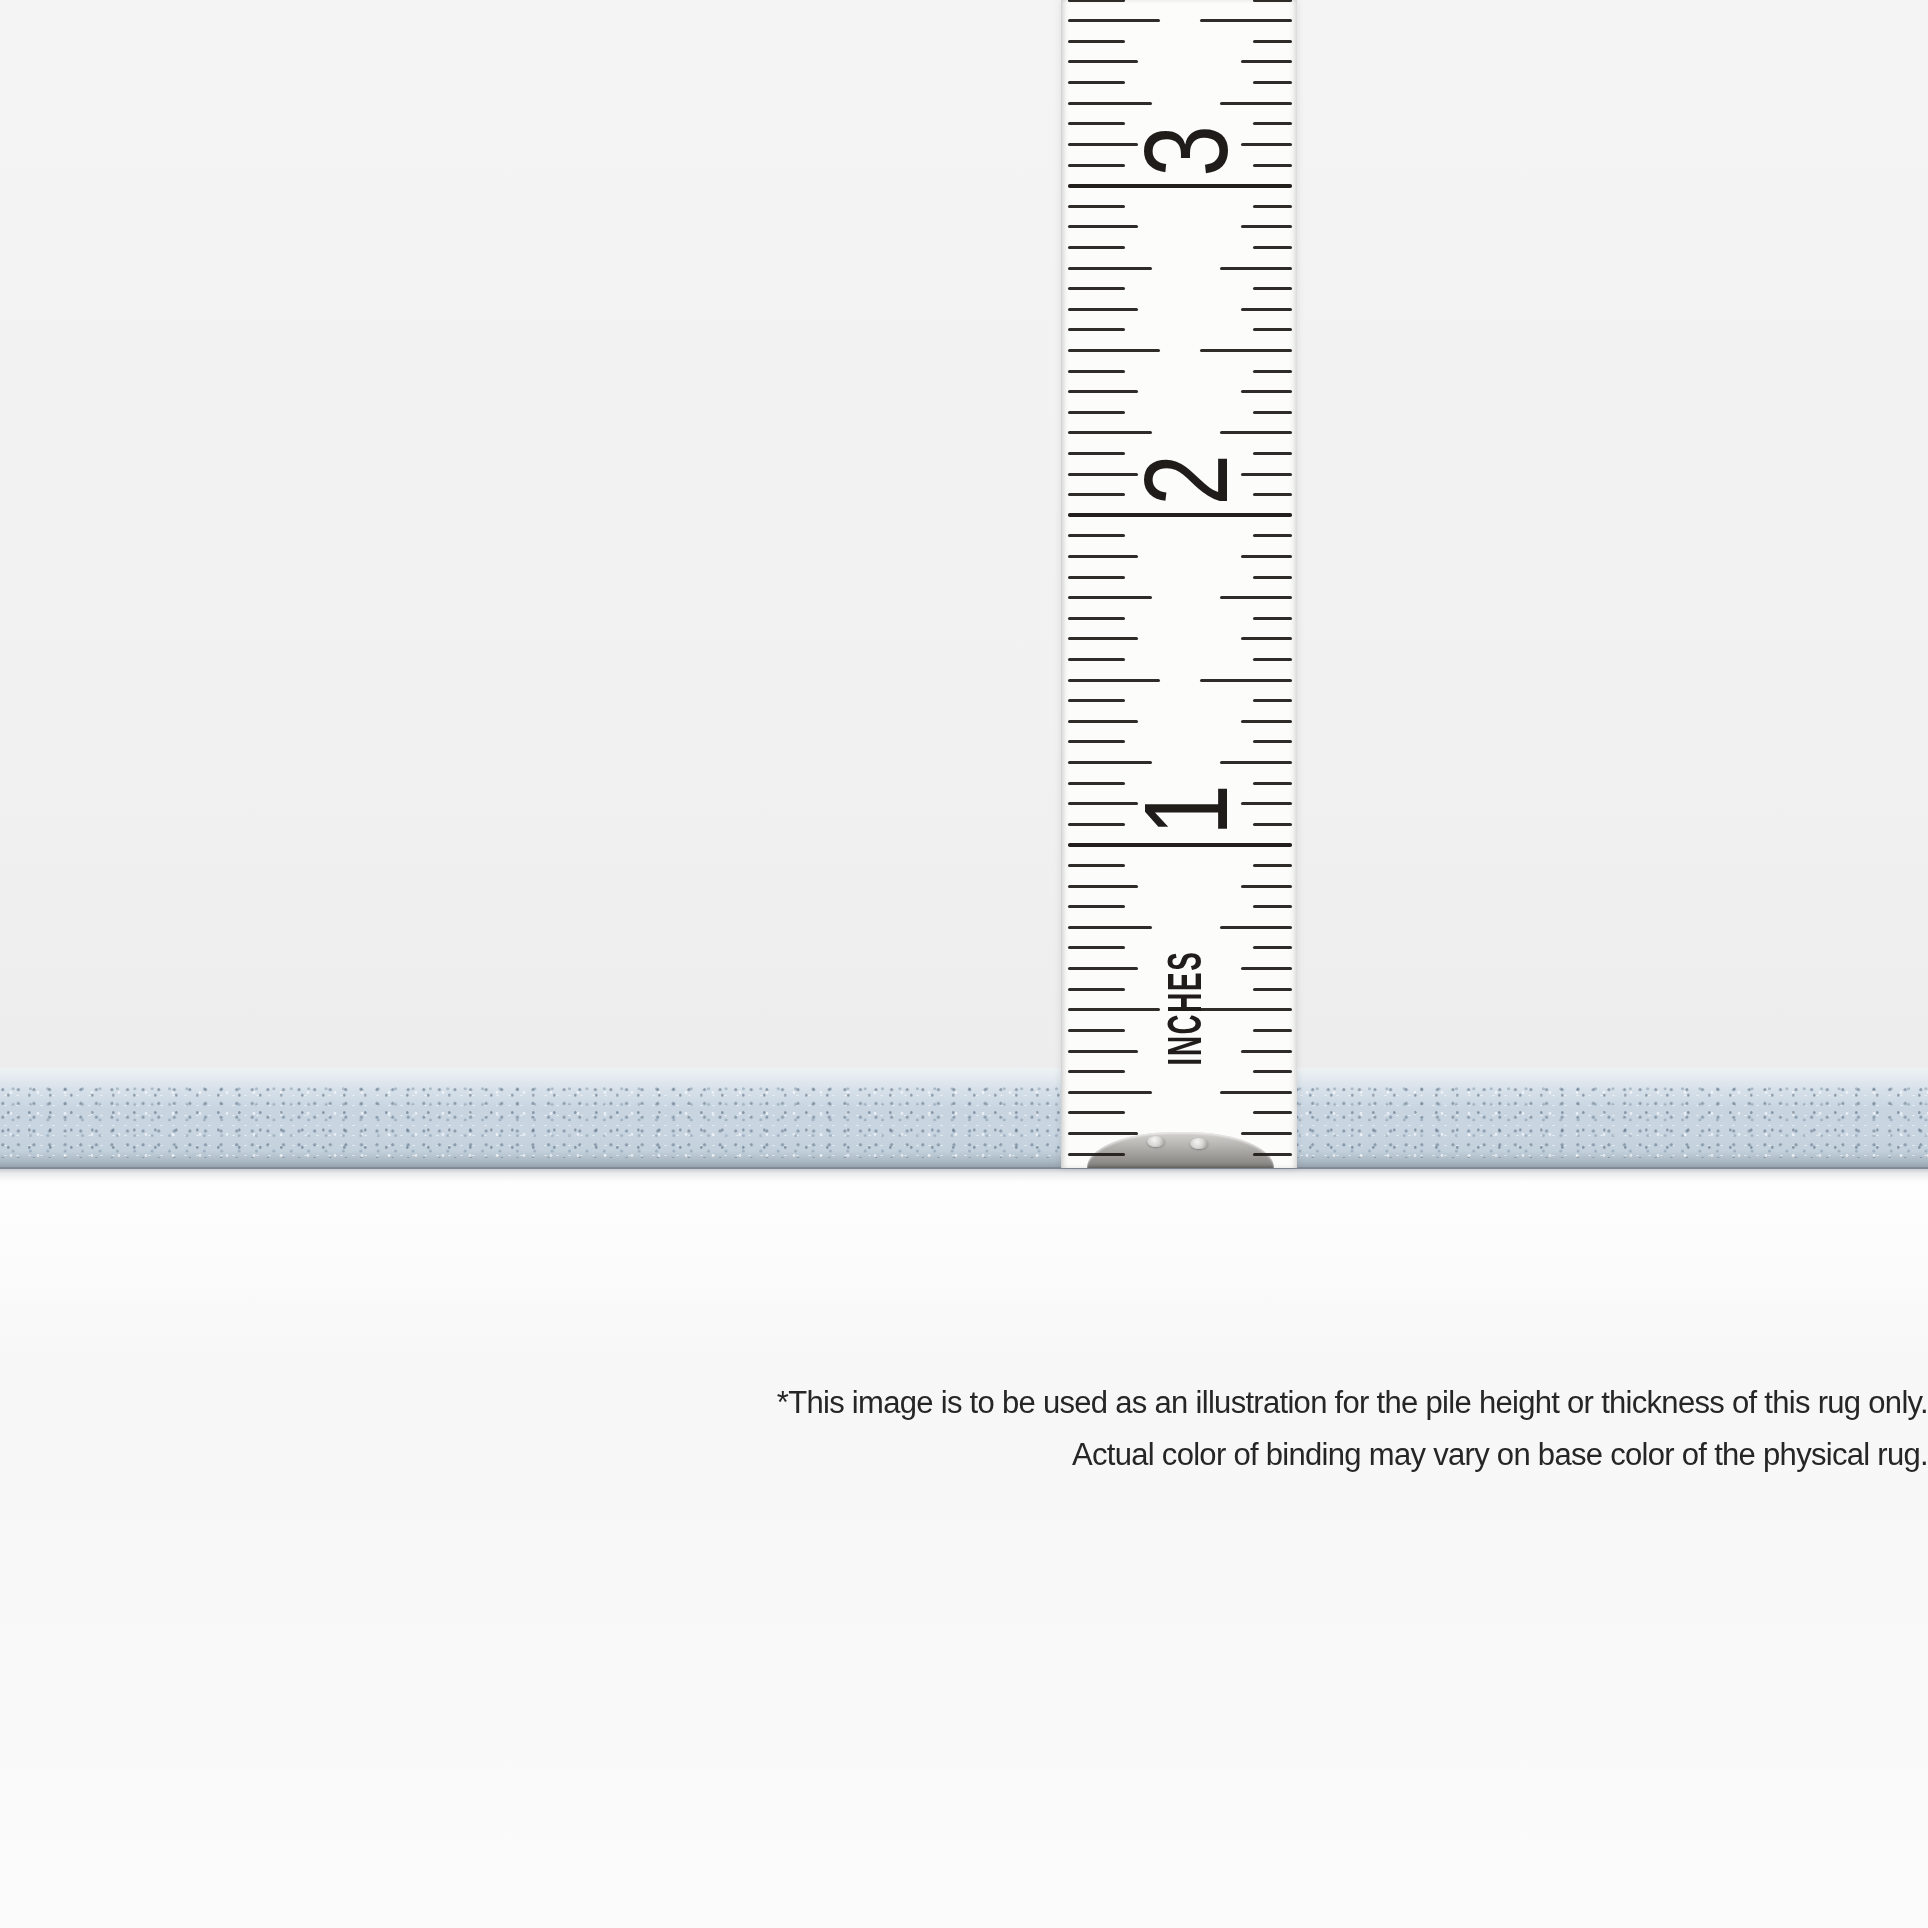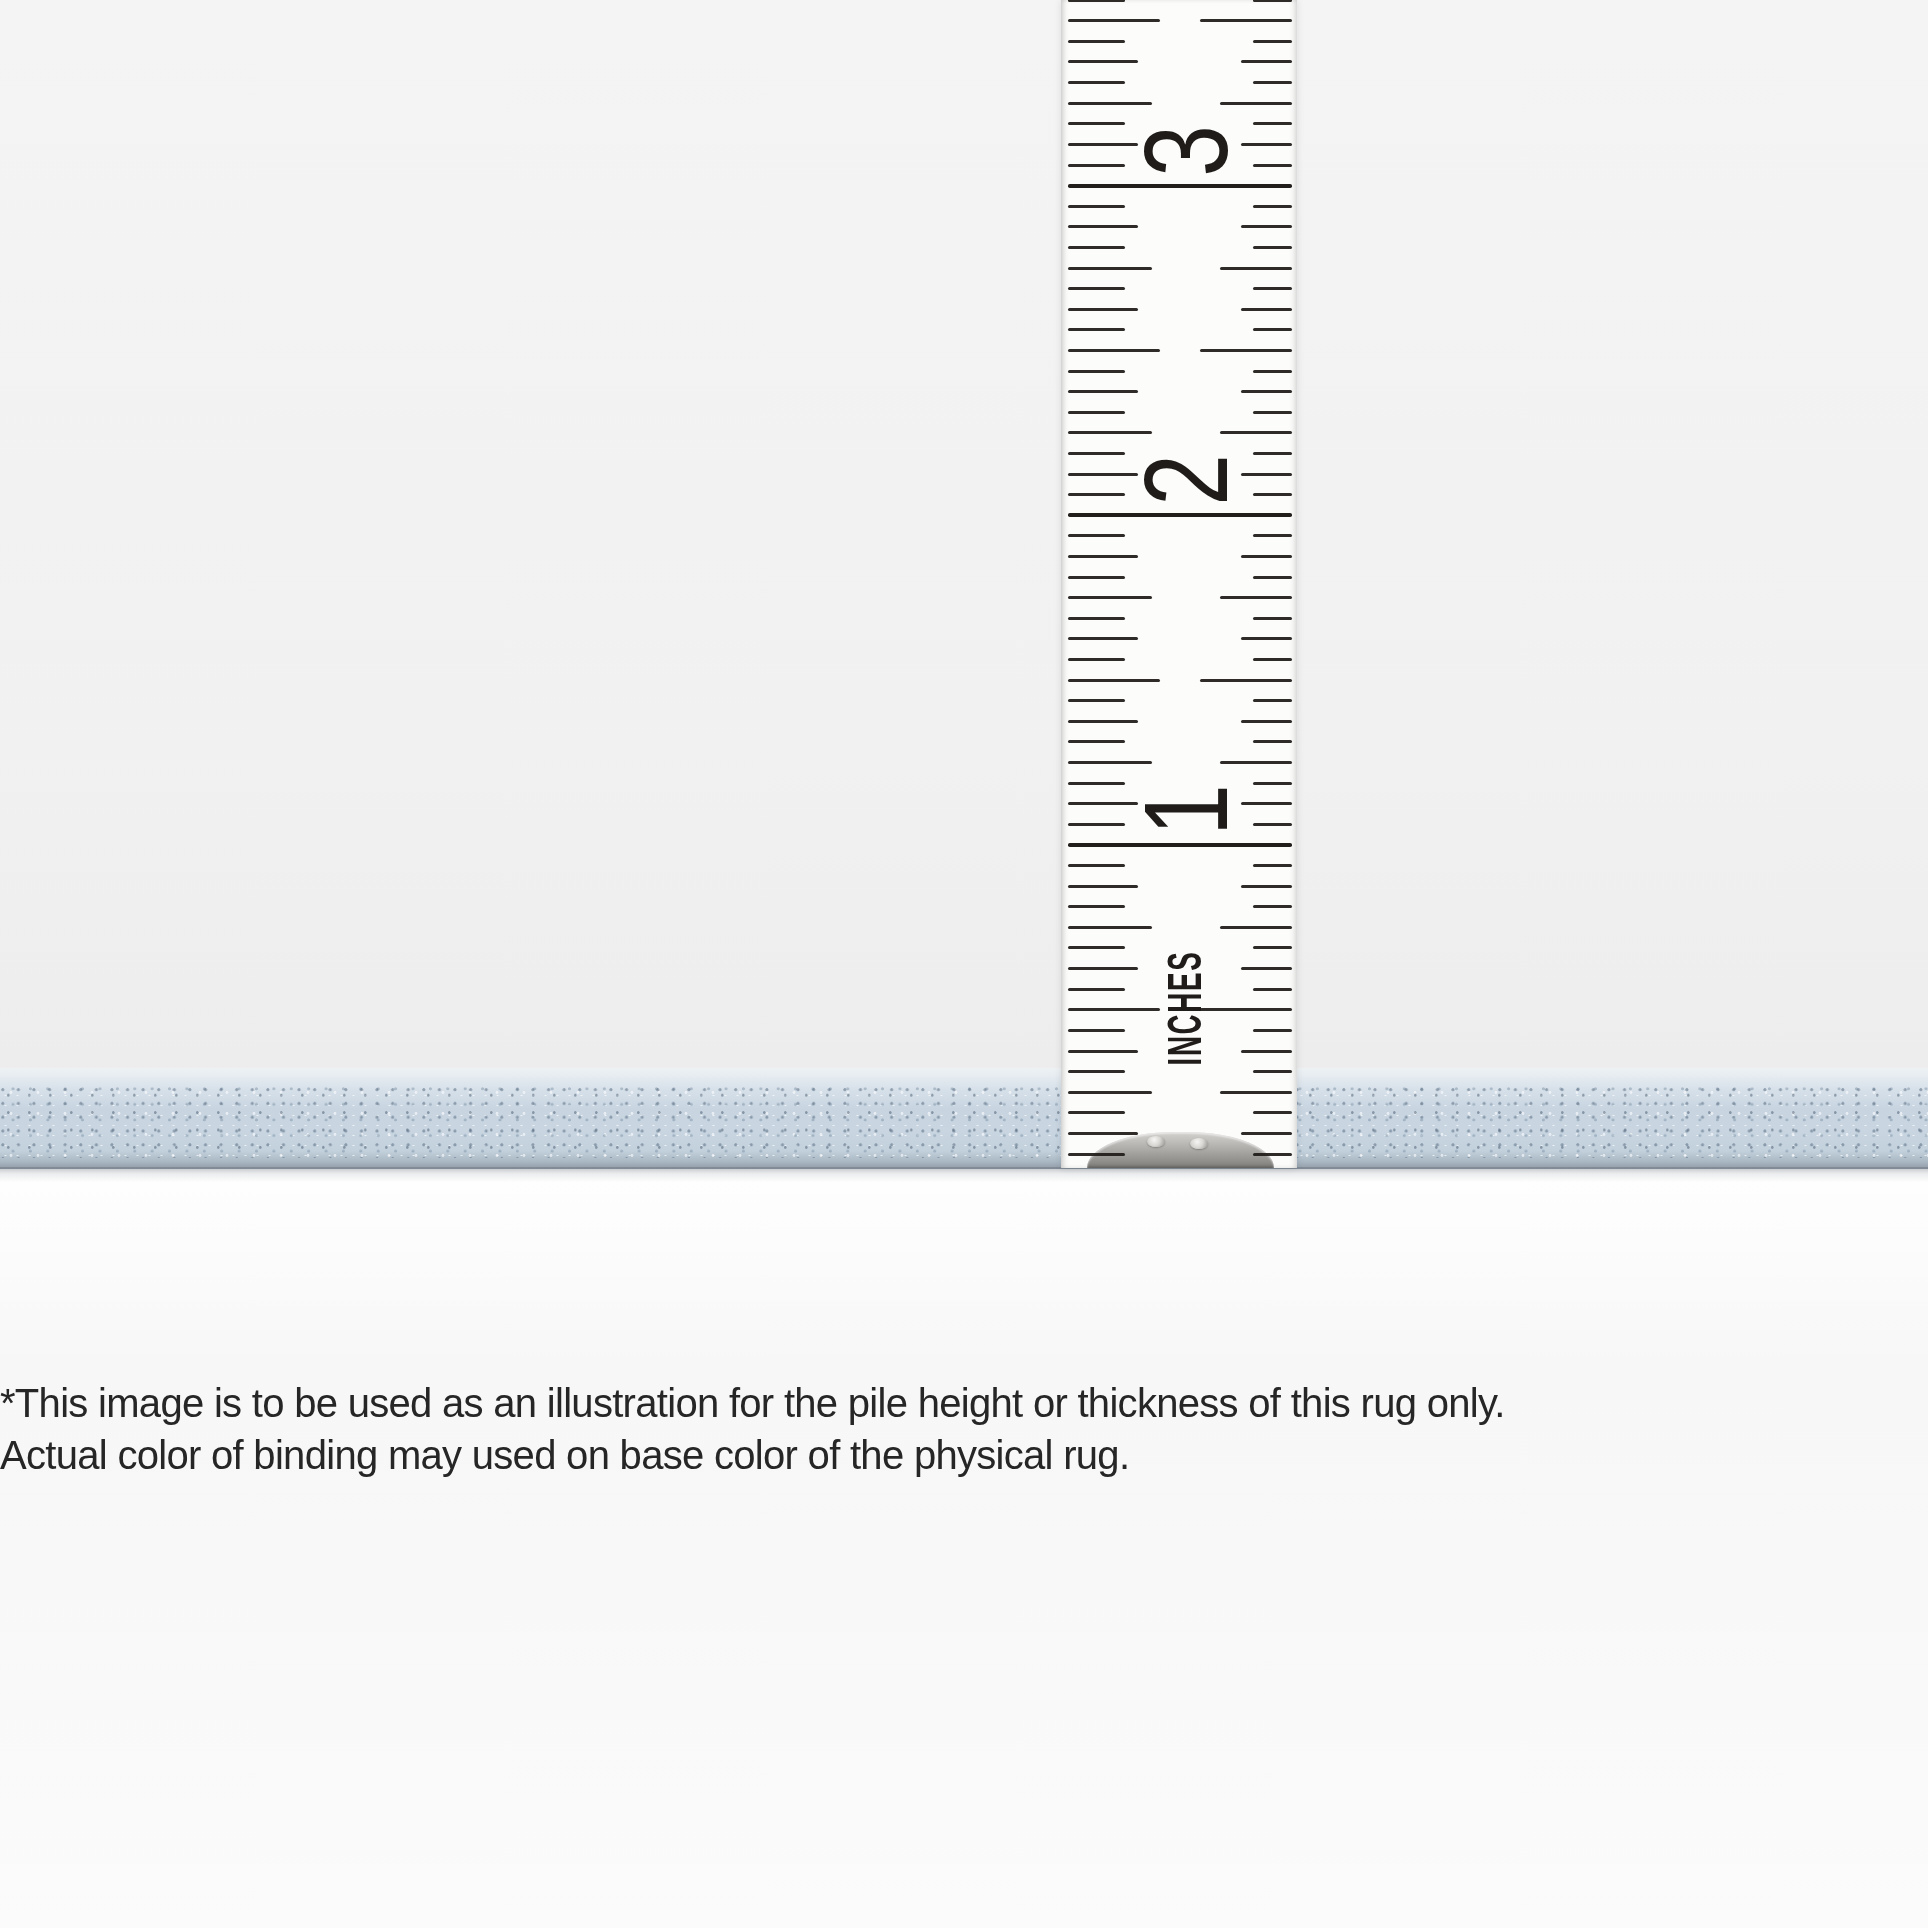--- a/index.html
+++ b/index.html
@@ -98,22 +98,22 @@
   .rivet{
     position:absolute;width:18.4px;height:11px;border-radius:50%;
     background:radial-gradient(circle at 40% 35%,#f6f5f3 0%,#d9d7d4 45%,#aaa8a5 80%,#999794 100%);
     box-shadow:0 0.9px 1.8px rgba(60,60,60,.4);
   }
   .rivet.r1{left:60px;top:3.7px;}
   .rivet.r2{left:103px;top:5.5px;}
   
   .caption{
     position:absolute;left:0;top:1377px;width:100%;
-    text-align:left;color:var(--caption-color);
-    font-size:40px;line-height:52px;letter-spacing:-0.7px;
+    text-align:right;color:var(--caption-color);
+    font-size:31px;line-height:52px;letter-spacing:-0.7px;
     font-weight:400;
   }
 </style>
 </head>
 <body>
 
 <div class="stage">
   <div class="bg-top"></div>
   <div class="bg-bottom"></div>
 
@@ -239,16 +239,16 @@
       <div class="tick left" style="top: 40px; width: 57px;"></div>
       <div class="tick right" style="top: 40px; width: 39px;"></div>
       <div class="tick left" style="top: 19px; width: 92px;"></div>
       <div class="tick right" style="top: 19px; width: 92px;"></div>
       <div class="tick left" style="top: -1.3px; width: 57px;"></div>
       <div class="tick right" style="top: -1.3px; width: 39px;"></div>
     </div>
 
   <div class="caption">
     <div>*This image is to be used as an illustration for the pile height or thickness of this rug only.</div>
-    <div>Actual color of binding may used on base color of the physical rug.</div>
+    <div>Actual color of binding may vary on base color of the physical rug.</div>
   </div>
 </div>
 
 
 </body></html>

